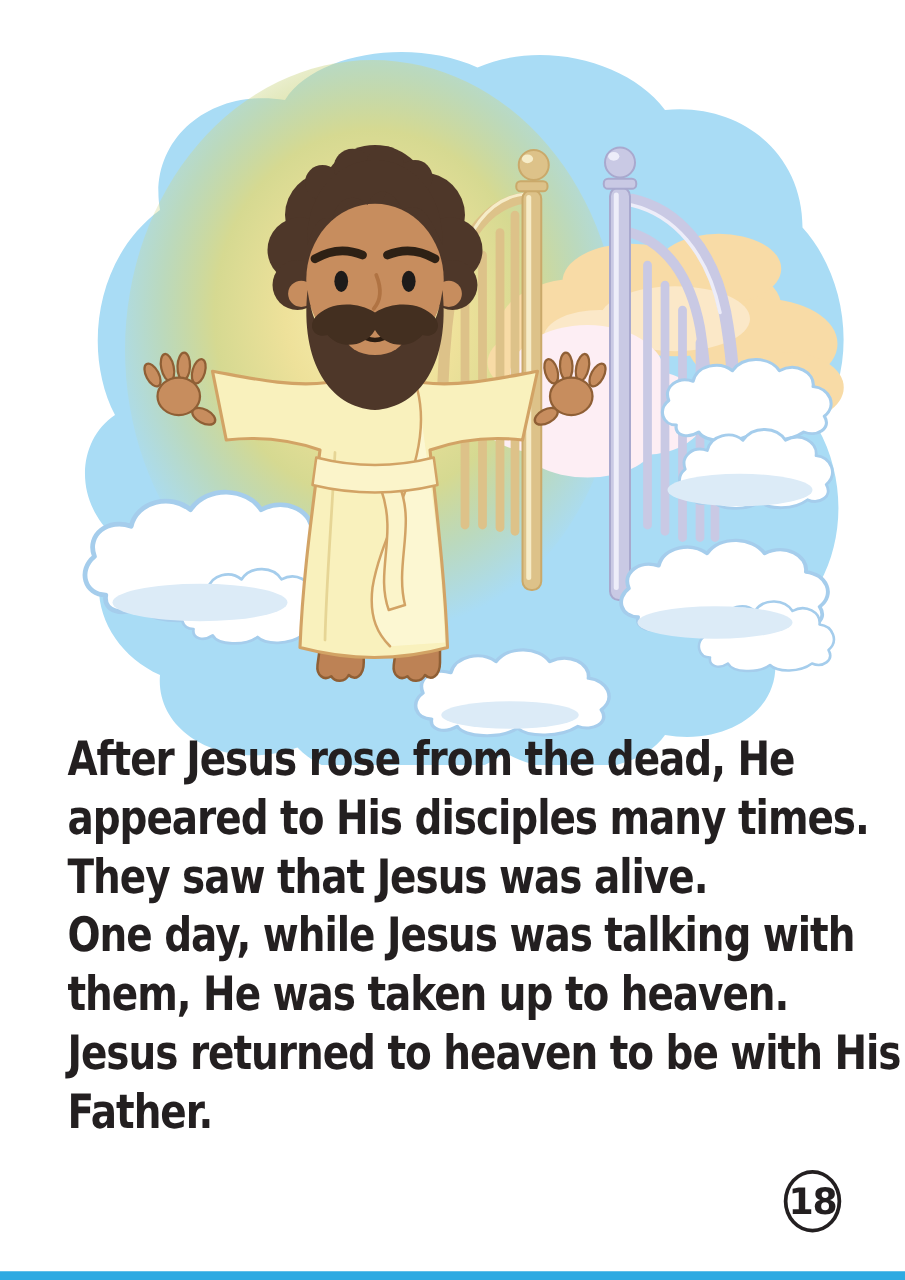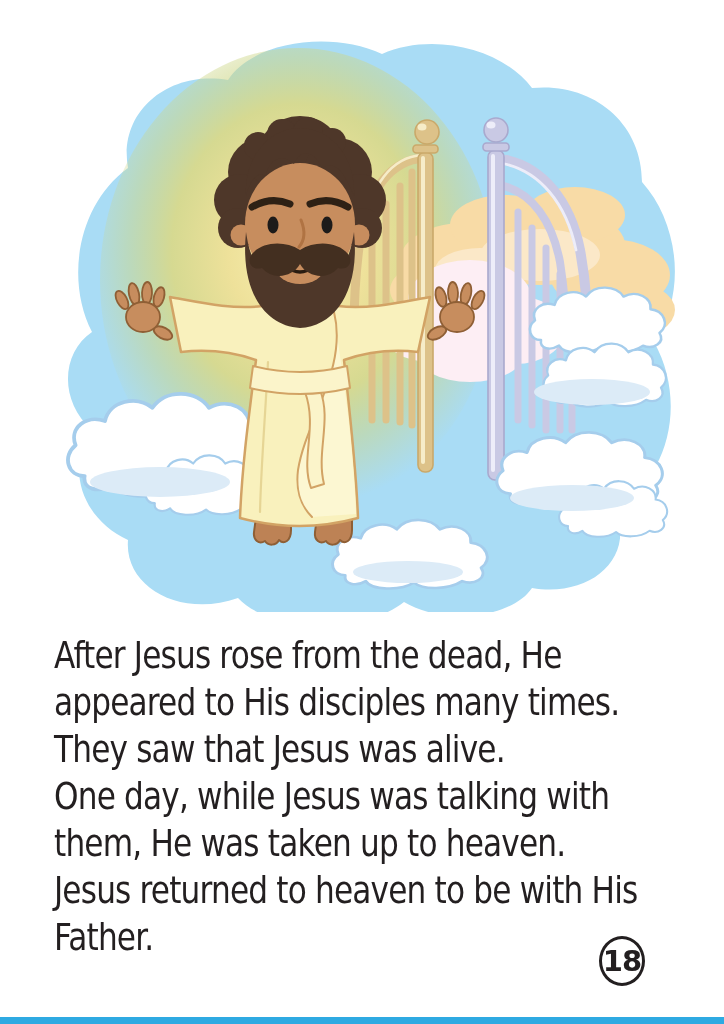--- a/index.html
+++ b/index.html
@@ -28,27 +28,27 @@
   .skin-edge{stroke:var(--skin-outline,#8f5f35);}
   .foot{fill:var(--skin-dark,#bd8255);stroke:var(--skin-outline,#8f5f35);stroke-width:2;stroke-linejoin:round;}
   .hair{fill:var(--hair,#4e3729);}
   .robe{fill:var(--robe,#f9f1bd);stroke:var(--robe-outline,#d2a365);stroke-width:2.5;stroke-linejoin:round;}
   .robe-panel{fill:var(--robe-light,#fdf8d6);opacity:.85;}
   .robe-line{stroke:var(--robe-outline,#d2a365);fill:none;stroke-linecap:round;}
   .robe-soft{stroke:var(--robe-fold,#e6d595);fill:none;stroke-linecap:round;}
   .sash{fill:var(--sash,#fbf4ca);stroke:var(--robe-outline,#d2a365);stroke-width:2;stroke-linejoin:round;}
 
   
-  .story{position:absolute;left:54px;top:632px;width:660px;color:var(--text,#231f20);}
+  .story{position:absolute;left:54px;top:584px;width:660px;color:var(--text,#231f20);font-weight:bold;}
   .story .line{
     margin:0;height:47px;line-height:47px;font-size:38px;letter-spacing:-1px;
     white-space:nowrap;transform:scaleX(0.82);transform-origin:0 50%;
   }
   .page-number{
-    position:absolute;left:599px;top:936px;width:46px;height:50px;box-sizing:border-box;
+    position:absolute;left:627px;top:936px;width:46px;height:50px;box-sizing:border-box;
     border:3.5px solid var(--text,#231f20);border-radius:50%;
     display:flex;align-items:center;justify-content:center;
     font-size:29px;font-weight:700;letter-spacing:-1px;color:var(--text,#231f20);
   }
   .footer-bar{position:absolute;left:0;bottom:0;width:724px;height:7px;background:var(--footer-bar,#2eaae2);}
 </style>
 </head>
 <body>
 
 <div class="page">

